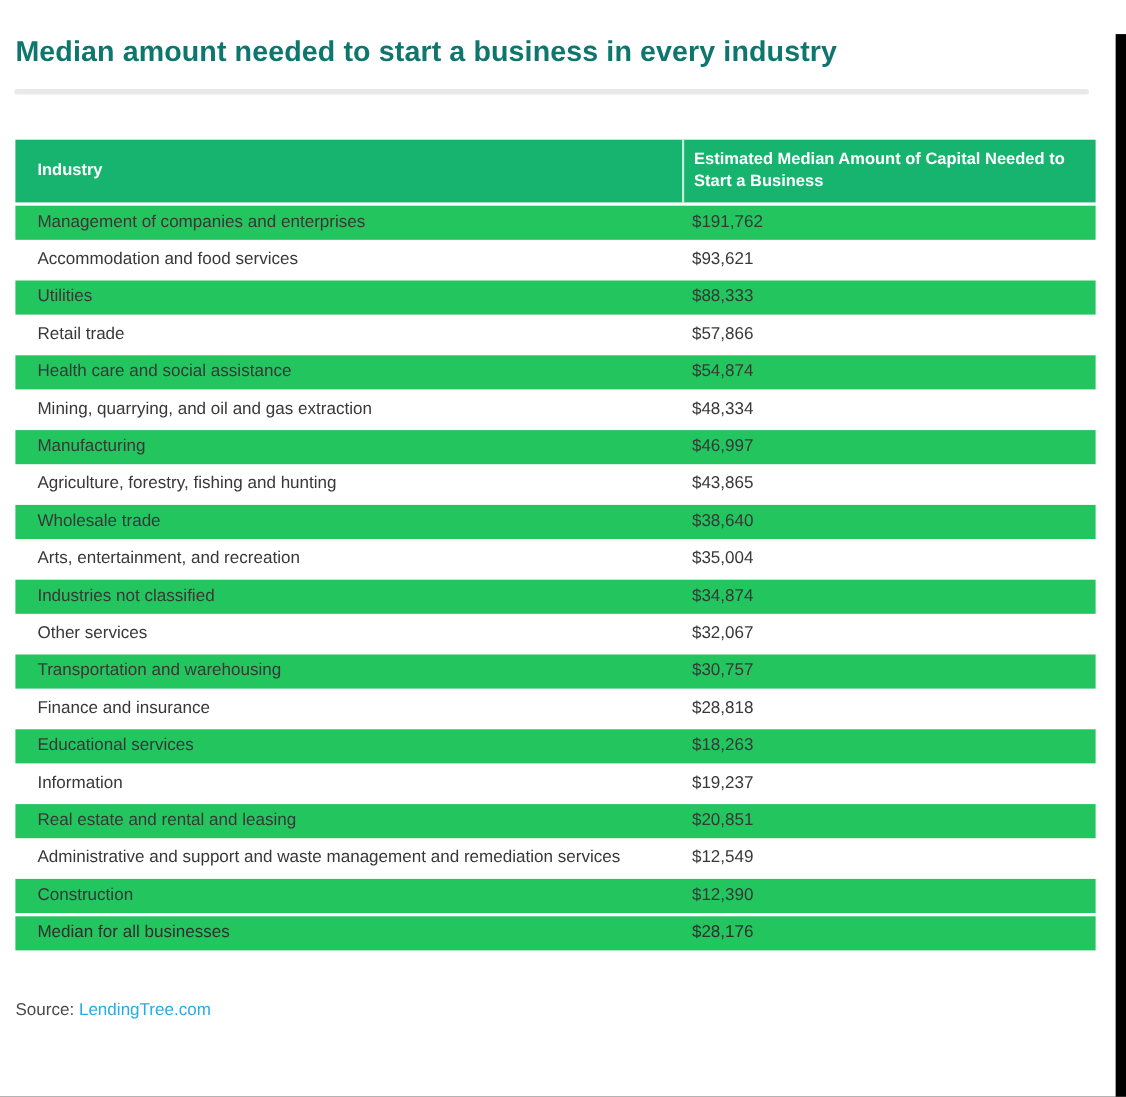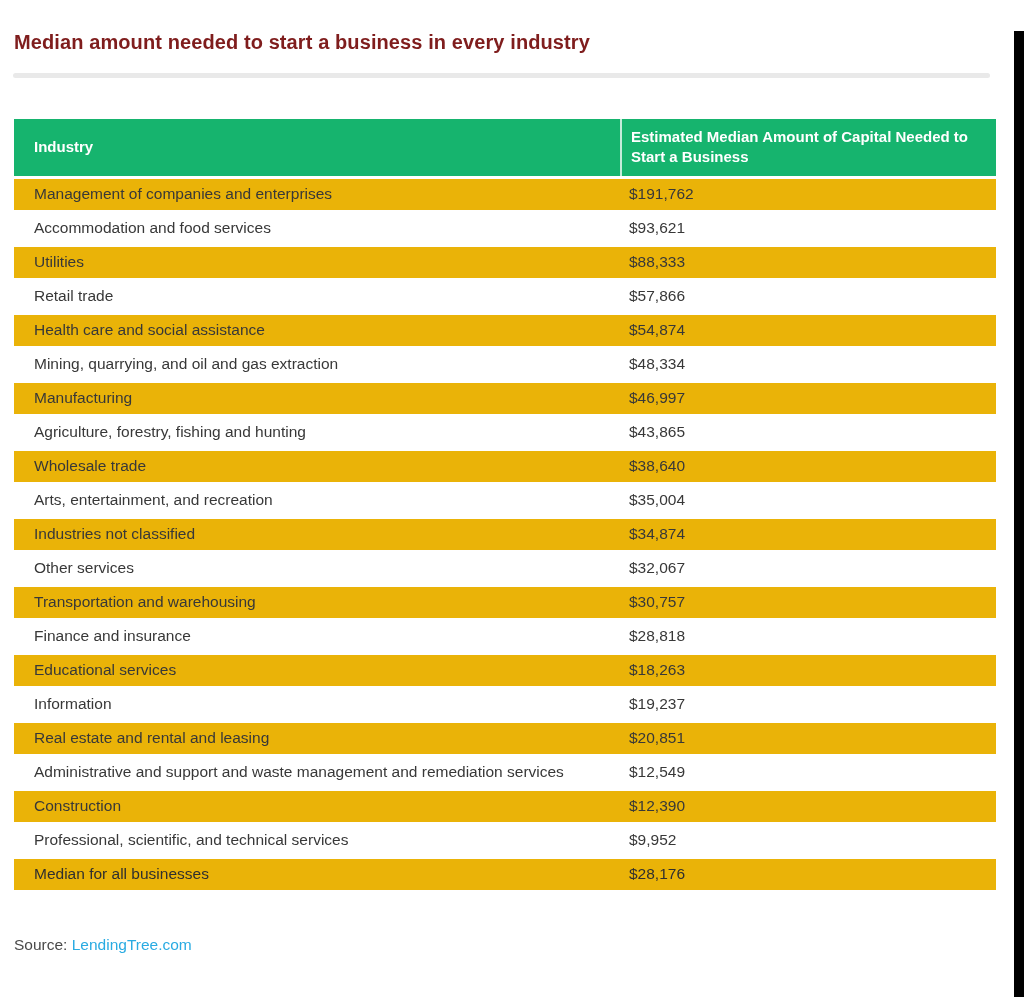--- a/index.html
+++ b/index.html
@@ -8,23 +8,23 @@
     position: relative;
     background: #ffffff;
     overflow: hidden;
     font-family: "Liberation Sans", "DejaVu Sans", sans-serif;
     color: #3a3a3a;
   }
   .card { position: relative; width: 1024px; height: 997px; padding: 0 14px; }
 
   .page-title {
     margin-top: 31px;
-    font-size: 20px;
+    font-size: 26px;
     font-weight: 700;
-    color: #7f1d1d;
+    color: #0f766e;
     letter-spacing: 0.1px;
   }
   .title-divider {
     margin-top: 19px;
     margin-left: -1px;
     width: 977px;
     height: 5px;
     border-radius: 3px;
     background: #e9e9e9;
   }
@@ -52,21 +52,21 @@
   tbody td {
     height: 31px;
     font-size: 15.5px;
     line-height: 20px;
     vertical-align: middle;
     color: #383838;
     background: #ffffff;
   }
   td.cell-industry { padding: 5px 14px 5px 20px; }
   td.cell-amount   { padding: 5px 16px 5px 9px; }
-  tr.alt td { background: #eab308; }
+  tr.alt td { background: #22c55e; }
   tr.summary td { font-weight: 400; color: #2f2f2f; }
 
   .source-line {
     margin-top: 43px;
     font-size: 15.5px;
     color: #4a4a4a;
   }
   .source-link { color: #29abe2; text-decoration: none; cursor: pointer; }
 
   .frame-edge {
@@ -163,24 +163,20 @@
           <td class="cell-amount">$20,851</td>
         </tr>
         <tr>
           <td class="cell-industry">Administrative and support and waste management and remediation services</td>
           <td class="cell-amount">$12,549</td>
         </tr>
         <tr class="alt">
           <td class="cell-industry">Construction</td>
           <td class="cell-amount">$12,390</td>
         </tr>
-        <tr>
-          <td class="cell-industry">Professional, scientific, and technical services</td>
-          <td class="cell-amount">$9,952</td>
-        </tr>
         <tr class="alt summary">
           <td class="cell-industry">Median for all businesses</td>
           <td class="cell-amount">$28,176</td>
         </tr>
       </tbody>
   </table>
 
   <p class="source-line"><span>Source: </span><a class="source-link">LendingTree.com</a></p>
 
   <div class="frame-edge"></div>

